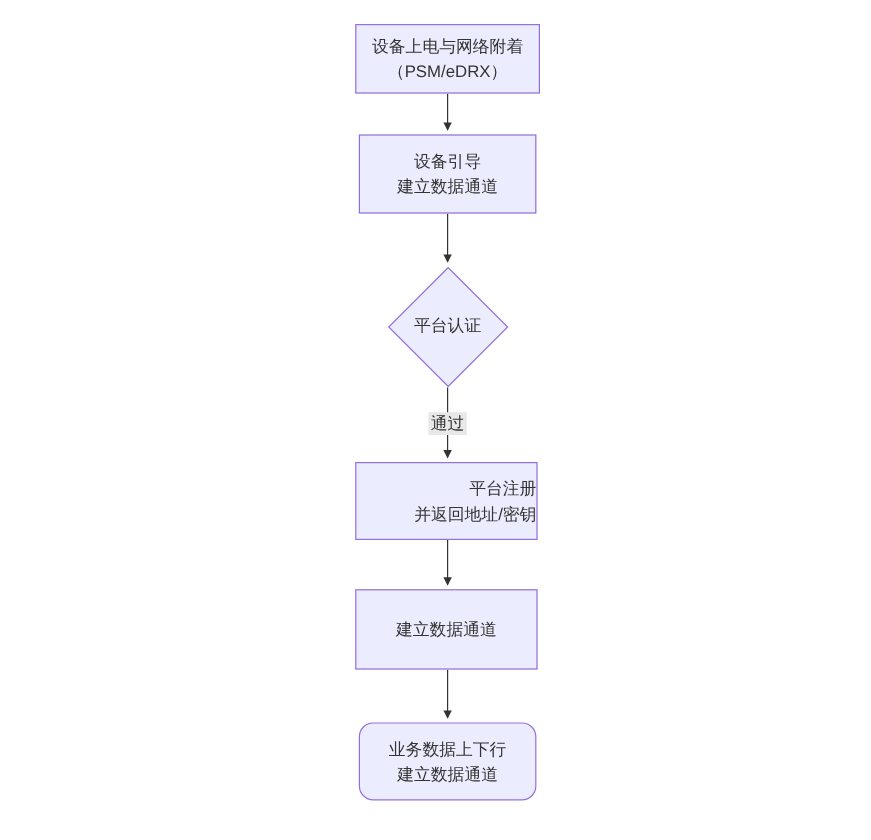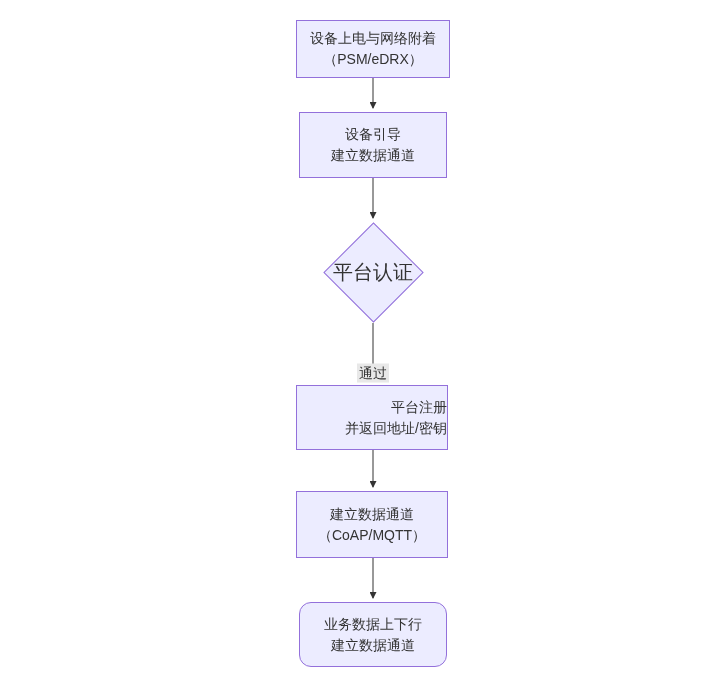--- a/index.html
+++ b/index.html
@@ -49,33 +49,32 @@
     left: -35.5px; top: -35.5px;
     width: 71px; height: 71px;
     background: var(--node-fill);
     border: 1.5px solid var(--node-border);
     transform: rotate(45deg);
   }
   .diamond-label {
     position: absolute;
     transform: translate(-50%, -50%);
     white-space: nowrap;
-    font-size: 20px;
+    font-size: 14px;
     color: var(--text-color);
   }
   .edge-label {
     position: absolute;
     transform: translate(-50%, -50%);
     background: var(--edge-label-bg);
     font-size: 14px;
     line-height: 19px;
     padding: 0 2px;
     color: var(--text-color);
     white-space: nowrap;
-    margin-top: 20px;
   }
 </style>
 </head>
 <body>
 
 <div class="canvas">
 
   <svg class="edges" viewBox="0 0 726 700" xmlns="http://www.w3.org/2000/svg">
     <defs>
       <marker id="arrowhead" viewBox="0 0 10 10" refX="8.5" refY="5" markerWidth="8" markerHeight="7" orient="auto-start-reverse">
@@ -106,21 +105,20 @@
 
   <div class="edge-label" style="left:373px; top:353px;">通过</div>
 
   <div class="node" style="left:296px; top:385px; width:152px; height:65px;align-items:flex-end;">
     <div>平台注册</div>
     <div>并返回地址/密钥</div>
   </div>
 
   <div class="node" style="left:296px; top:491px; width:152px; height:67px;">
     <div>建立数据通道</div>
-    <div>（CoAP/MQTT）</div>
   </div>
 
   <div class="node" style="left:299px; top:602px; width:148px; height:65px;border-radius:12px;">
     <div>业务数据上下行</div>
     <div>建立数据通道</div>
   </div>
 
 </div>
 
 </body></html>

